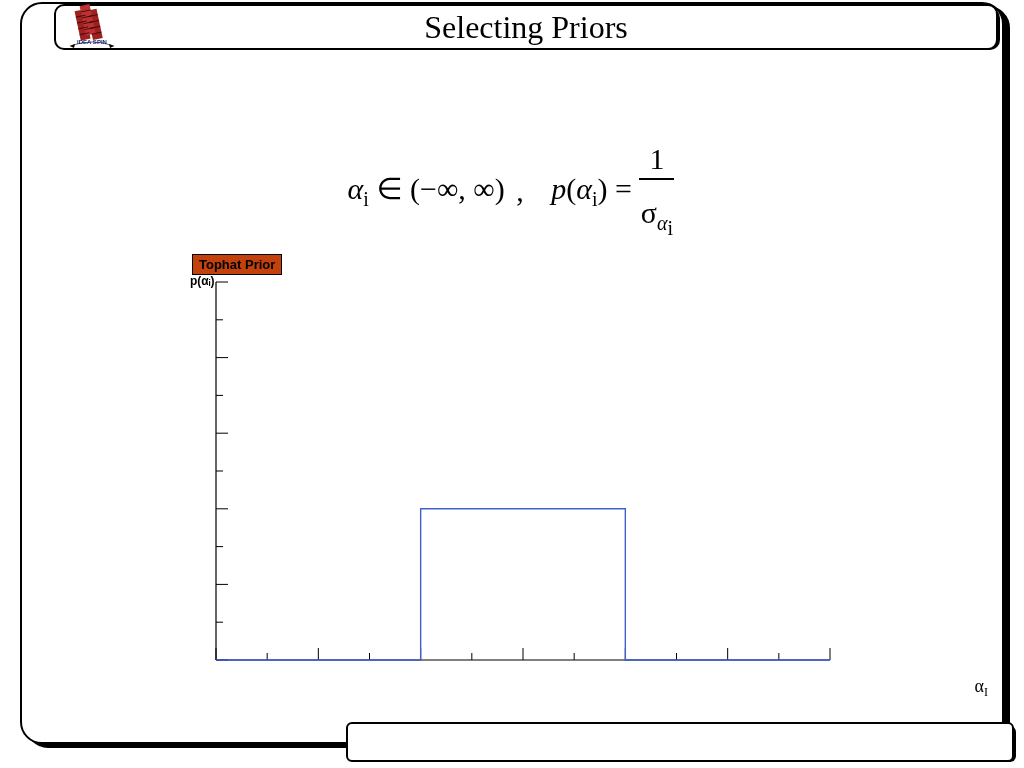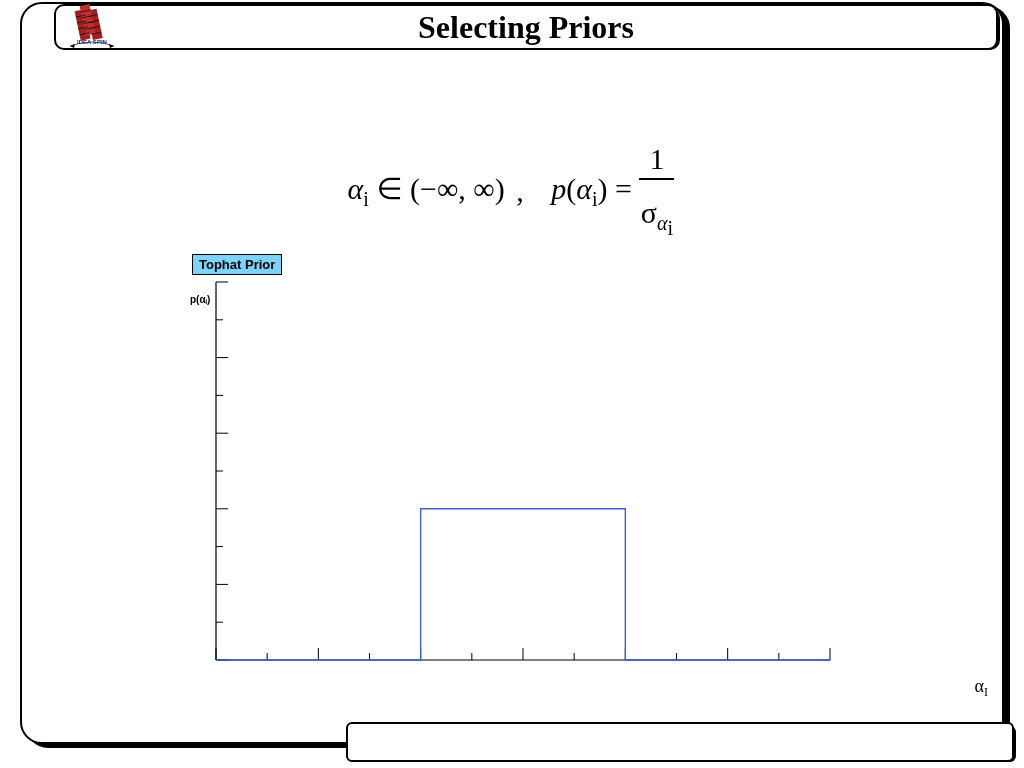--- a/index.html
+++ b/index.html
@@ -38,21 +38,20 @@
   left:52px;top:2px;
   width:940px;height:42px;
   background:#fff;
   border:2px solid #000;
   border-radius:10px;
   display:flex;align-items:center;justify-content:center;
 }
 .title-text{
   font-family:'Times New Roman', serif;
   font-size:32px;
-  font-weight:bold;
 }
 
 .logo{
   position:absolute;
   left:62px;top:2px;
 }
 .logo svg{display:block;}
 
 .formula{
   position:absolute;
@@ -68,42 +67,41 @@
 .formula .frac .num{display:block;border-bottom:2px solid #000;padding:0 10px 2px 10px;}
 .formula .frac .den{display:block;padding-top:16px;}
 .formula .comma{display:inline-block;margin-left:4px;margin-right:20px;vertical-align:middle;}
 .formula .lparen, .formula .rparen{font-size:30px;}
 
 .legendbox{
   position:absolute;
   left:190px;
   top:252px;
   border:1px solid #000;
-  background:#7dd3fc;
+  background:#c2410c;
   padding:2px 6px;
   font-family:Arial, sans-serif;
   font-weight:bold;
   font-size:13px;
 }
 
 .plot-wrap{
   position:absolute;
   left:206px;
   top:276px;
   width:630px;
   height:400px;
 }
 .ylabel{
   position:absolute;
   left:-18px;
   top:-4px;
   font-family:Arial, sans-serif;
   font-weight:bold;
-  font-size:10px;
-  margin-top:20px;
+  font-size:12px;
 }
 .xlabel{
   position:absolute;
   right:-150px;
   bottom:-22px;
   font-family:'Times New Roman', serif;
   font-size:18px;
 }
 .xlabel sub{font-size:12px;vertical-align:-4px;}
 

